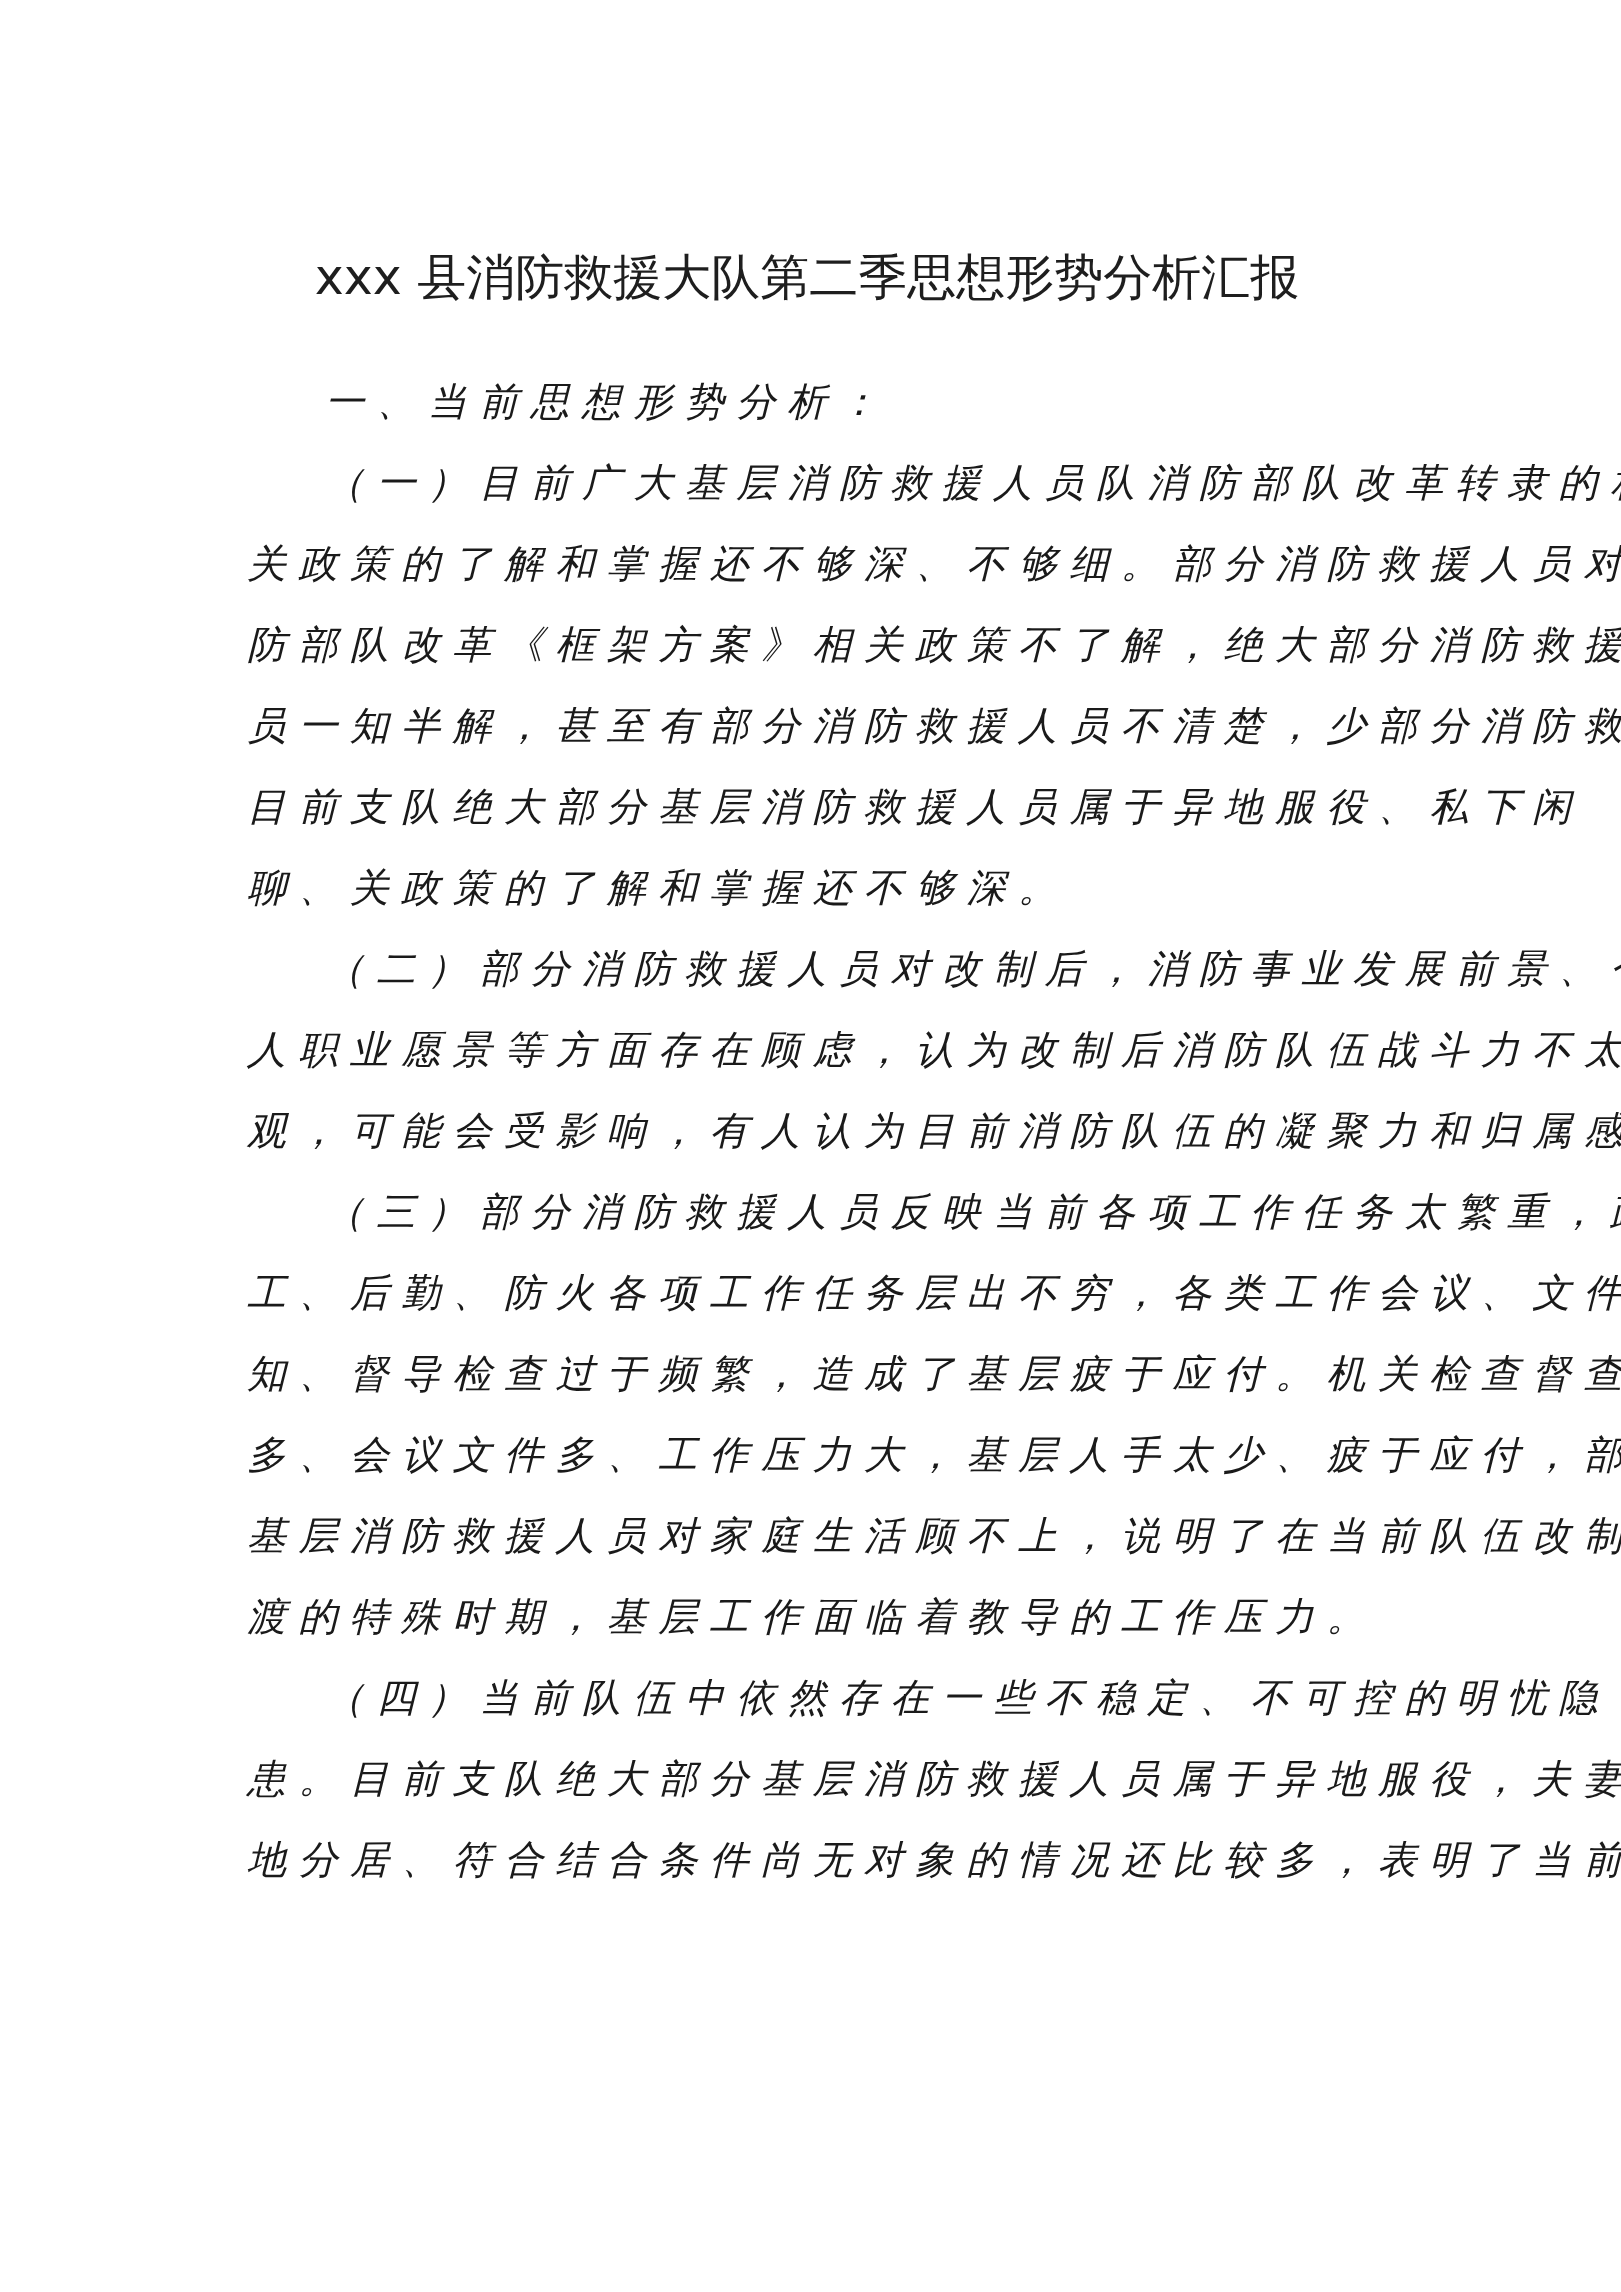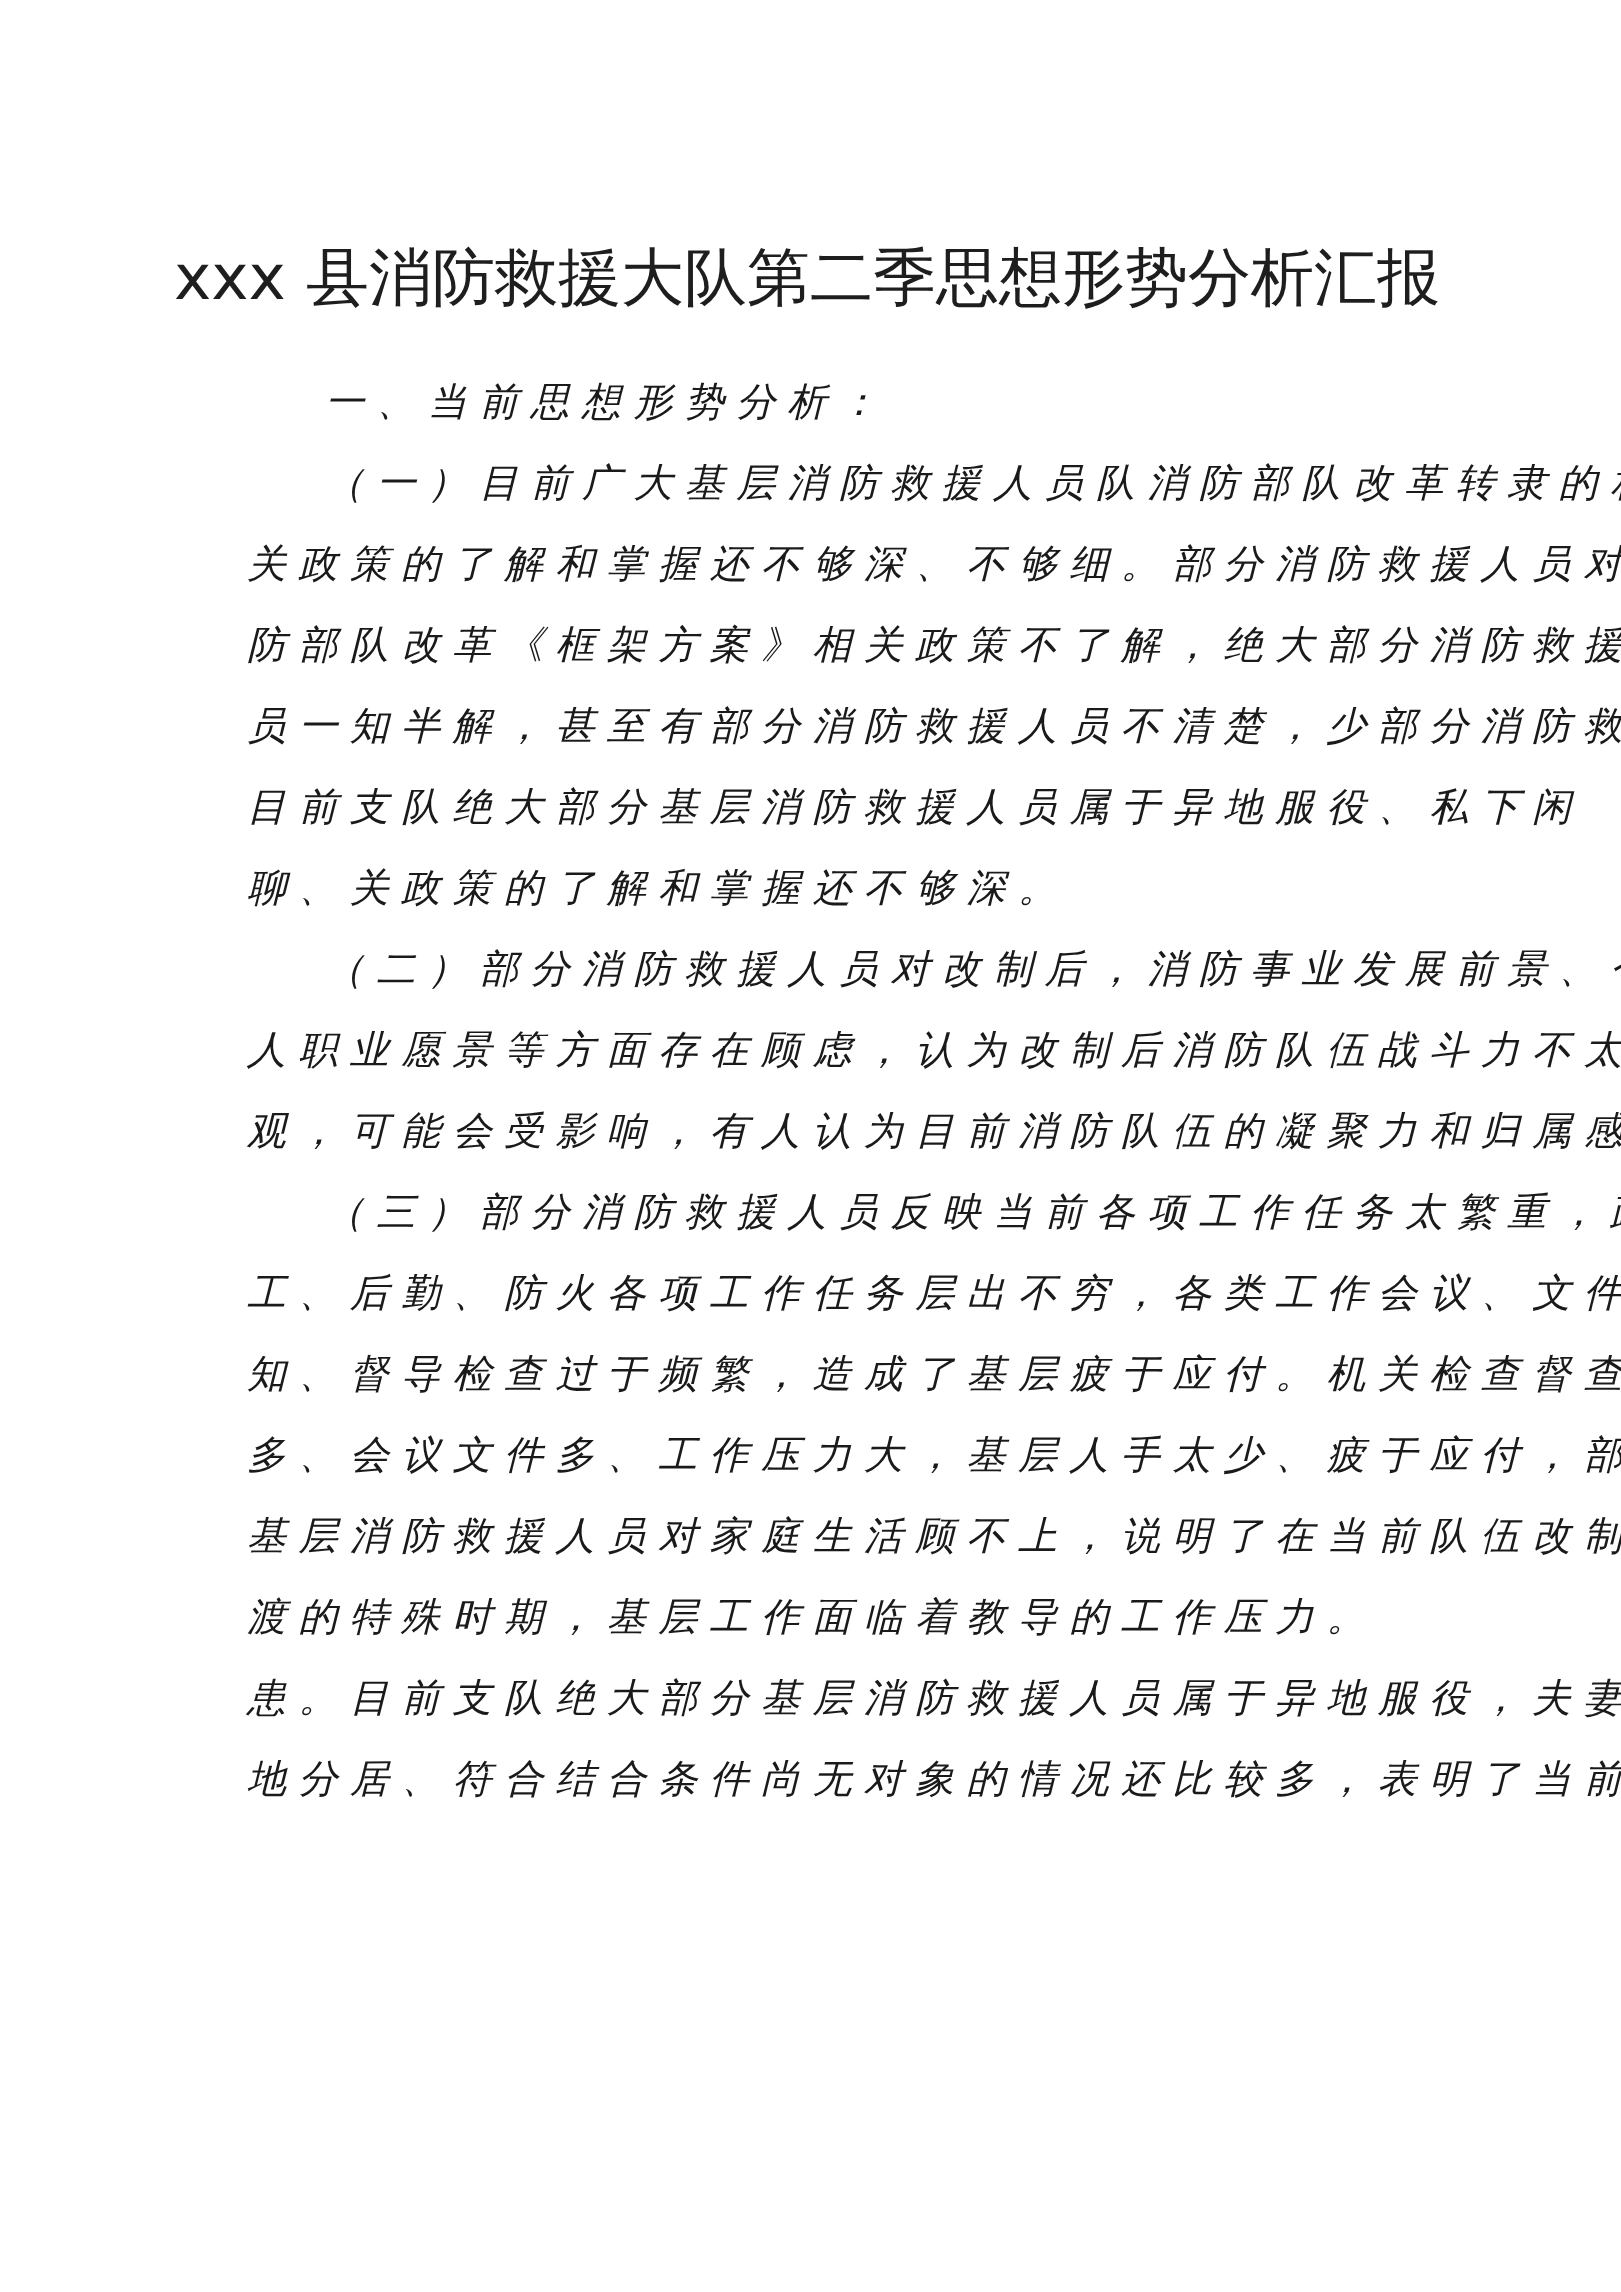--- a/index.html
+++ b/index.html
@@ -22,21 +22,21 @@
       height: 2293px;
       background: #ffffff;
     }
     .title {
       position: absolute;
       left: 0;
       width: 1614px;
       top: 243px;
       text-align: center;
       font-family: "DejaVu Sans", "Liberation Sans", sans-serif;
-      font-size: 63px;
+      font-size: 49px;
       line-height: 69px;
       color: #1e1e1e;
       letter-spacing: 0px;
     }
     .body-text {
       position: absolute;
       left: 247px;
       top: 361px;
       width: 1137px;
       font-size: 39px;
@@ -85,18 +85,19 @@
     <div>
       <span class="line" style="text-indent:78px">（三）部分消防救援人员反映当前各项工作任务太繁重，政</span>
       <span class="line">工、后勤、防火各项工作任务层出不穷，各类工作会议、文件通</span>
       <span class="line">知、督导检查过于频繁，造成了基层疲于应付。机关检查督查</span>
       <span class="line">多、会议文件多、工作压力大，基层人手太少、疲于应付，部分</span>
       <span class="line">基层消防救援人员对家庭生活顾不上，说明了在当前队伍改制过</span>
       <span class="line">渡的特殊时期，基层工作面临着教导的工作压力。</span>
     </div>
 
     <div>
+      <span class="line" style="text-indent:78px">（四）当前队伍中依然存在一些不稳定、不可控的明忧隐</span>
       <span class="line">患。目前支队绝大部分基层消防救援人员属于异地服役，夫妻异</span>
       <span class="line">地分居、符合结合条件尚无对象的情况还比较多，表明了当前基</span>
     </div>
   </div>
 </div>
 
 
 </body></html>

